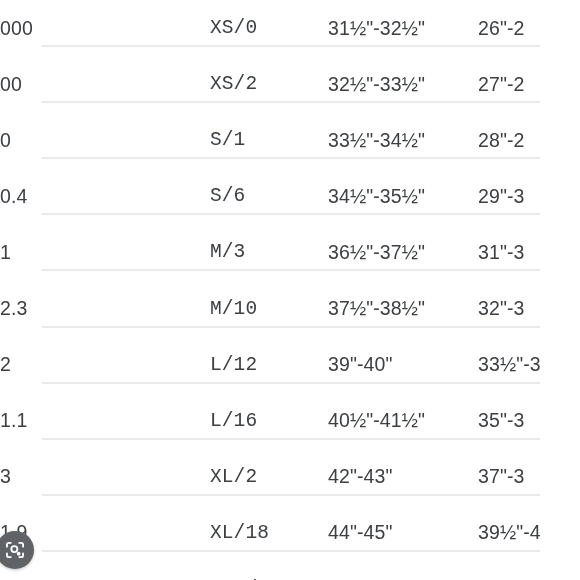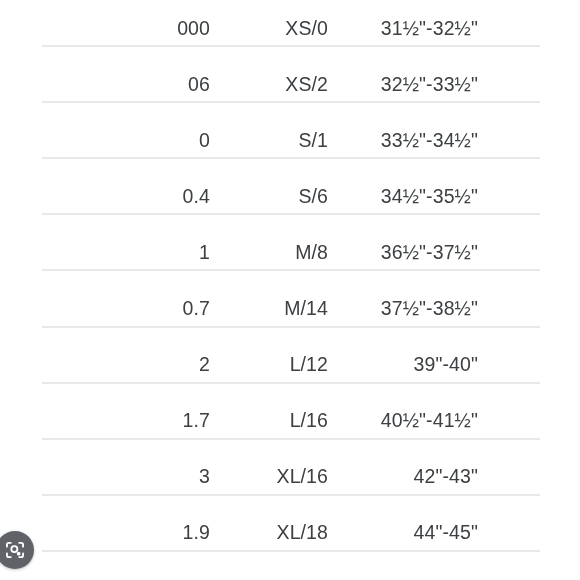--- a/index.html
+++ b/index.html
@@ -34,41 +34,41 @@
     table-layout: fixed;
   }
 
   #size-table tr {
     height: 56.1px;
   }
 
   #size-table td {
     padding: 0;
     vertical-align: middle;
-    text-align: right;
+    text-align: left;
     color: #3c4043;
     font-size: 19.5px;
     font-weight: 400;
     letter-spacing: 0.1px;
     white-space: nowrap;
     overflow: visible;
   }
 
   
   .row-sep {
     position: absolute;
     left: 42px;
     width: 498px;
     height: 2px;
     background: #e9e9e9;
   }
 
   
   .col-numeric   { width: 210px; }
-  .col-alpha     { width: 118px; }
+  .col-alpha     { width: 118px; font-family: Liberation Mono, monospace; }
   .col-bust      { width: 150px; }
   .col-waist     { width: 170px; text-align: left; padding-left: 18px; }
 
   
   .row-clipped td { color: #3c4043; }
 
   
   #lens-button {
     position: absolute;
     left: -4px;
@@ -92,64 +92,64 @@
 
   <table id="size-table">
     <tbody id="size-table-body">
         <tr>
           <td class="col-numeric">000</td>
           <td class="col-alpha">XS/0</td>
           <td class="col-bust">31½"-32½"</td>
           <td class="col-waist">26"-2</td>
         </tr>
         <tr>
-          <td class="col-numeric">06</td>
+          <td class="col-numeric">00</td>
           <td class="col-alpha">XS/2</td>
           <td class="col-bust">32½"-33½"</td>
           <td class="col-waist">27"-2</td>
         </tr>
         <tr>
           <td class="col-numeric">0</td>
           <td class="col-alpha">S/1</td>
           <td class="col-bust">33½"-34½"</td>
           <td class="col-waist">28"-2</td>
         </tr>
         <tr>
           <td class="col-numeric">0.4</td>
           <td class="col-alpha">S/6</td>
           <td class="col-bust">34½"-35½"</td>
           <td class="col-waist">29"-3</td>
         </tr>
         <tr>
           <td class="col-numeric">1</td>
-          <td class="col-alpha">M/8</td>
+          <td class="col-alpha">M/3</td>
           <td class="col-bust">36½"-37½"</td>
           <td class="col-waist">31"-3</td>
         </tr>
         <tr>
-          <td class="col-numeric">0.7</td>
-          <td class="col-alpha">M/14</td>
+          <td class="col-numeric">2.3</td>
+          <td class="col-alpha">M/10</td>
           <td class="col-bust">37½"-38½"</td>
           <td class="col-waist">32"-3</td>
         </tr>
         <tr>
           <td class="col-numeric">2</td>
           <td class="col-alpha">L/12</td>
           <td class="col-bust">39"-40"</td>
           <td class="col-waist">33½"-3</td>
         </tr>
         <tr>
-          <td class="col-numeric">1.7</td>
+          <td class="col-numeric">1.1</td>
           <td class="col-alpha">L/16</td>
           <td class="col-bust">40½"-41½"</td>
           <td class="col-waist">35"-3</td>
         </tr>
         <tr>
           <td class="col-numeric">3</td>
-          <td class="col-alpha">XL/16</td>
+          <td class="col-alpha">XL/2</td>
           <td class="col-bust">42"-43"</td>
           <td class="col-waist">37"-3</td>
         </tr>
         <tr>
           <td class="col-numeric">1.9</td>
           <td class="col-alpha">XL/18</td>
           <td class="col-bust">44"-45"</td>
           <td class="col-waist">39½"-4</td>
         </tr>
         <tr class="row-clipped">

